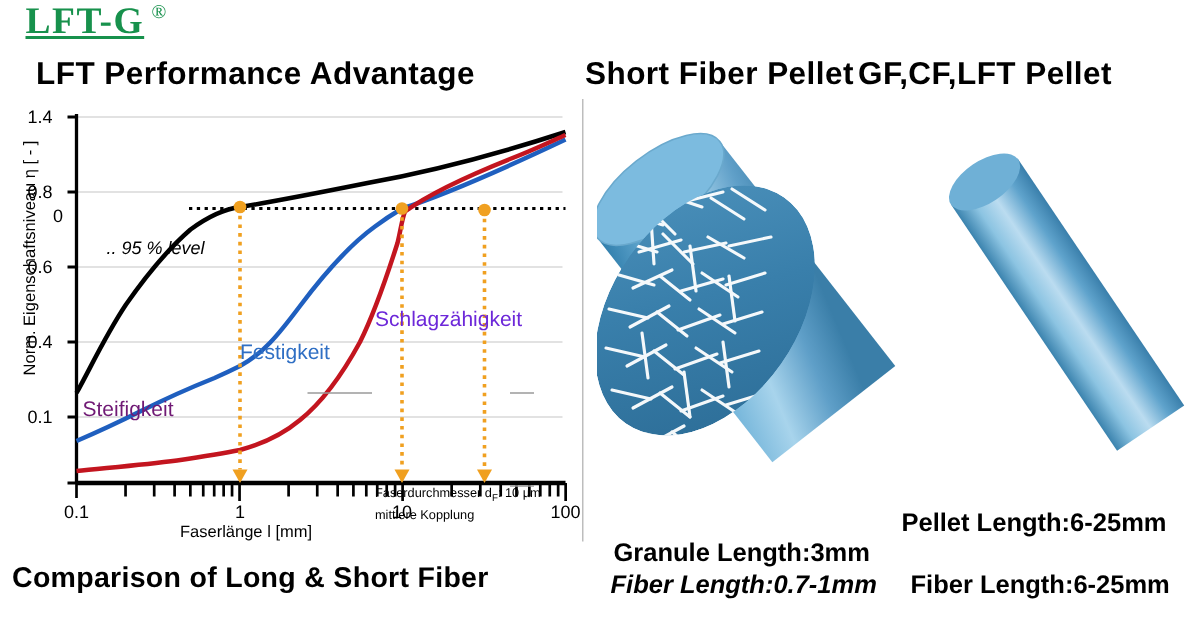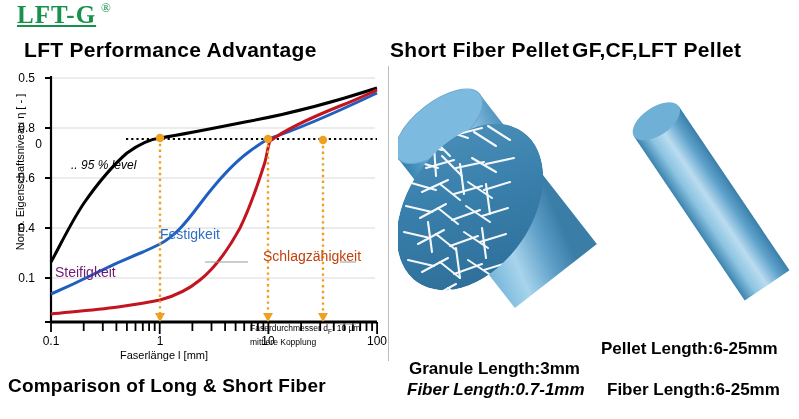--- a/index.html
+++ b/index.html
@@ -36,21 +36,21 @@
      transform:rotate(-90deg);transform-origin:center;
      font-size:11px;text-align:center;white-space:nowrap;}
   #xlabel{position:absolute;left:120px;top:283px;font-size:11px;white-space:nowrap;}
   .ytick{position:absolute;font-size:12px;text-align:right;width:30px;}
   .xtick{position:absolute;font-size:12px;text-align:center;width:40px;}
   #svgplot{position:absolute;left:0;top:0;}
 
   .curvelabel{position:absolute;font-size:14px;white-space:nowrap;}
   #lab-stf{left:55px;top:198px;color:#701a75;}
   #lab-fes{left:160px;top:160px;color:#2f6fc4;}
-  #lab-sch{left:263px;top:138px;color:#c2410c;margin-top:44px;}
+  #lab-sch{left:250px;top:138px;color:#6d28d9;}
   #lab-95{left:71px;top:92px;font-size:12px;font-style:italic;}
   #note{position:absolute;left:250px;top:257px;font-size:8.5px;line-height:11px;
         white-space:nowrap;}
   #note sub{font-size:6.5px;}
 
   
   .pellet{position:absolute;}
 </style>
 </head>
 <body>
@@ -155,21 +155,21 @@
       <line x1="340" y1="196" x2="356" y2="196"></line>
       <line x1="340" y1="258" x2="356" y2="258"></line>
     </g>
   </svg>
 
   <div class="ytick" style="left:12px;top:71px;">0</div>
   <div class="ytick" style="left:5px;top:205px;">0.1</div>
   <div class="ytick" style="left:5px;top:155px;">0.4</div>
   <div class="ytick" style="left:5px;top:105px;">0.6</div>
   <div class="ytick" style="left:5px;top:55px;">0.8</div>
-  <div class="ytick" style="left:5px;top:5px;">0.5</div>
+  <div class="ytick" style="left:5px;top:5px;">1.4</div>
 
   <div class="xtick" style="left:31px;top:268px;">0.1</div>
   <div class="xtick" style="left:140px;top:268px;">1</div>
   <div class="xtick" style="left:248px;top:268px;">10</div>
   <div class="xtick" style="left:357px;top:268px;">100</div>
 
   <div class="curvelabel" id="lab-stf">Steifigkeit</div>
   <div class="curvelabel" id="lab-fes">Festigkeit</div>
   <div class="curvelabel" id="lab-sch">Schlagzähigkeit</div>
   <div class="curvelabel" id="lab-95">.. 95 % level</div>

